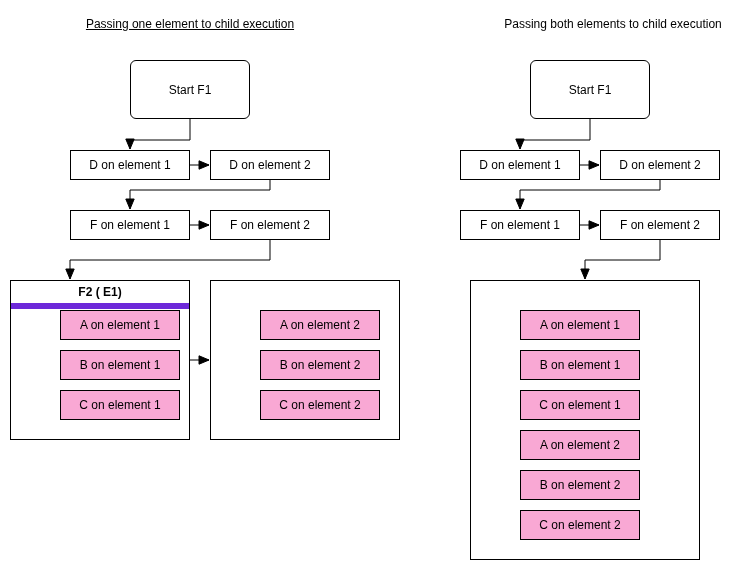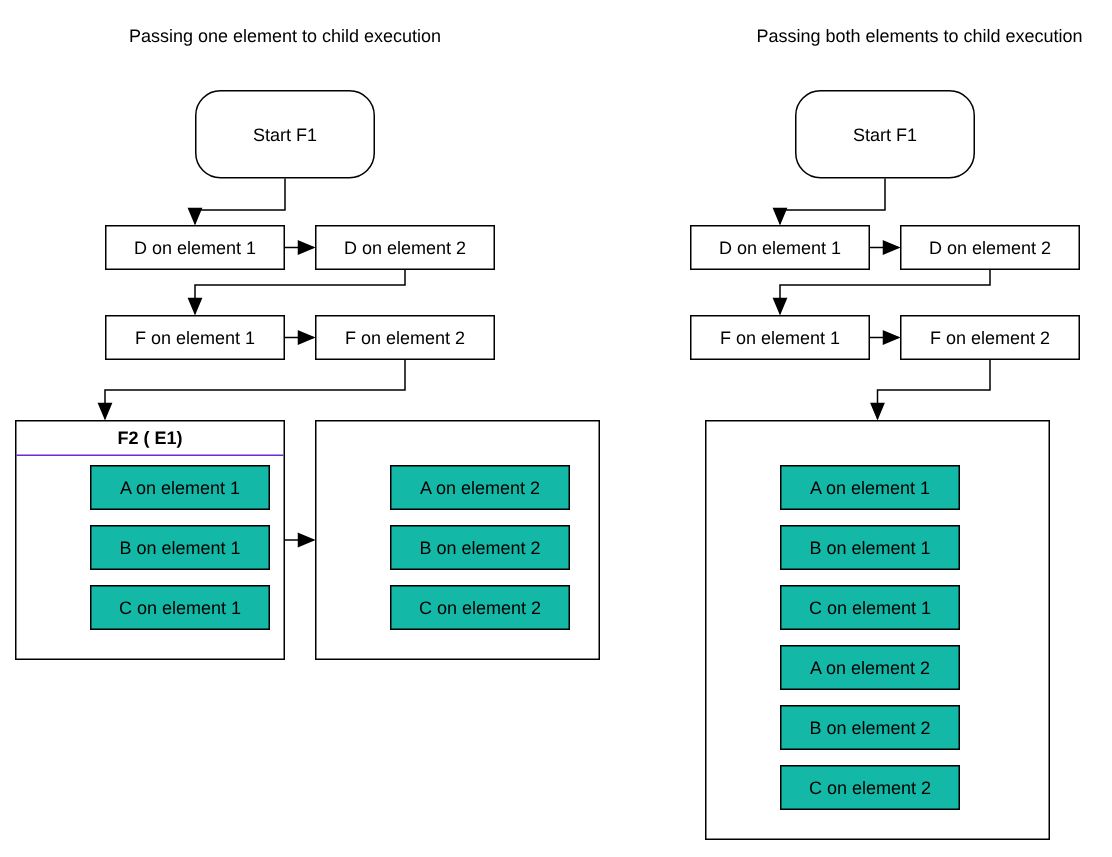--- a/index.html
+++ b/index.html
@@ -41,48 +41,48 @@
     background: #ffffff;
     border: 1px solid #000000;
     display: flex;
     align-items: center;
     justify-content: center;
     font-size: 12px;
     text-align: center;
     white-space: nowrap;
   }
   .node.rounded {
-    border-radius: 17px;
+    border-radius: 6px;
   }
   .container {
     position: absolute;
     box-sizing: border-box;
     background: #ffffff;
     border: 1px solid #000000;
   }
   .container-header {
     position: absolute;
     left: 0;
     top: 0;
     right: 0;
     height: 22px;
     line-height: 22px;
-    border-bottom: 1px solid #6d28d9;
+    border-bottom: 6px solid #6d28d9;
     font-size: 12px;
     font-weight: bold;
     text-align: center;
     white-space: nowrap;
   }
   .activity {
     position: absolute;
     box-sizing: border-box;
     left: 49px;
     width: 120px;
     height: 30px;
-    background: #14b8a6;
+    background: #f9a8d4;
     border: 1px solid #000000;
     display: flex;
     align-items: center;
     justify-content: center;
     font-size: 12px;
     white-space: nowrap;
   }
 </style>
 </head>
 <body>
@@ -103,21 +103,21 @@
     <path class="edge" d="M270,240 V260 H70 V279" marker-end="url(#arrow)"></path>
     <path class="edge" d="M190,360 H209" marker-end="url(#arrow)"></path>
 
     <path class="edge" d="M590,119 V140 H520 V149" marker-end="url(#arrow)"></path>
     <path class="edge" d="M580,165 H599" marker-end="url(#arrow)"></path>
     <path class="edge" d="M660,180 V190 H520 V209" marker-end="url(#arrow)"></path>
     <path class="edge" d="M580,225 H599" marker-end="url(#arrow)"></path>
     <path class="edge" d="M660,240 V260 H585 V279" marker-end="url(#arrow)"></path>
   </svg>
 
-  <div class="diagram-title" style="left:40px; top:17px; width:300px;">Passing one element to child execution</div>
+  <div class="diagram-title" style="left:40px; top:17px; width:300px;text-decoration:underline;">Passing one element to child execution</div>
 
   <div class="node rounded" style="left:130px; top:60px; width:120px; height:59px;">Start F1</div>
 
   <div class="node" style="left:70px; top:150px; width:120px; height:30px;">D on element 1</div>
   <div class="node" style="left:210px; top:150px; width:120px; height:30px;">D on element 2</div>
 
   <div class="node" style="left:70px; top:210px; width:120px; height:30px;">F on element 1</div>
   <div class="node" style="left:210px; top:210px; width:120px; height:30px;">F on element 2</div>
 
   <div class="container" style="left:10px; top:280px; width:180px; height:160px;">

